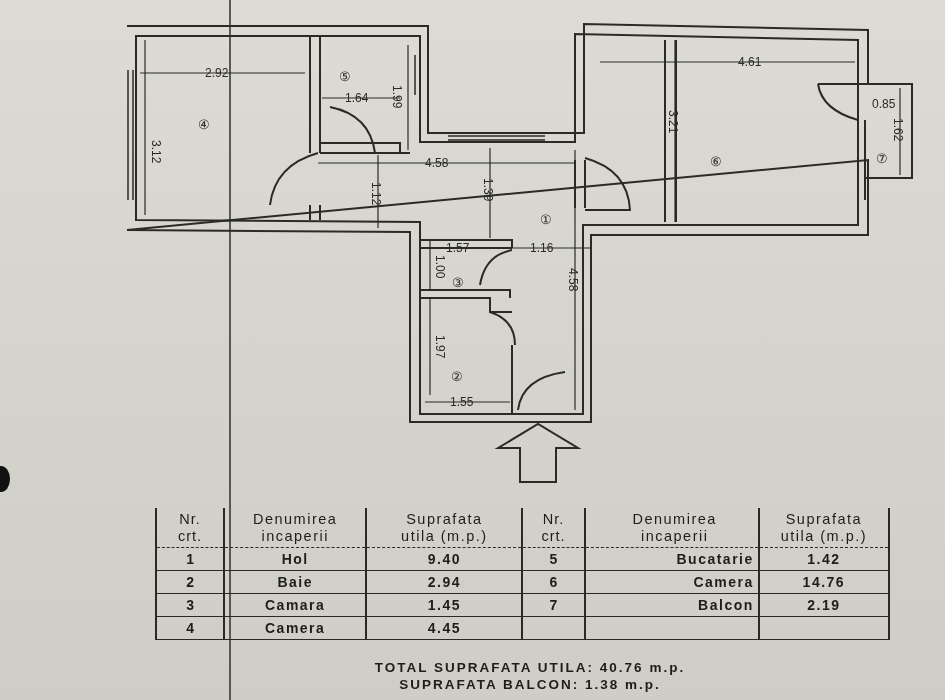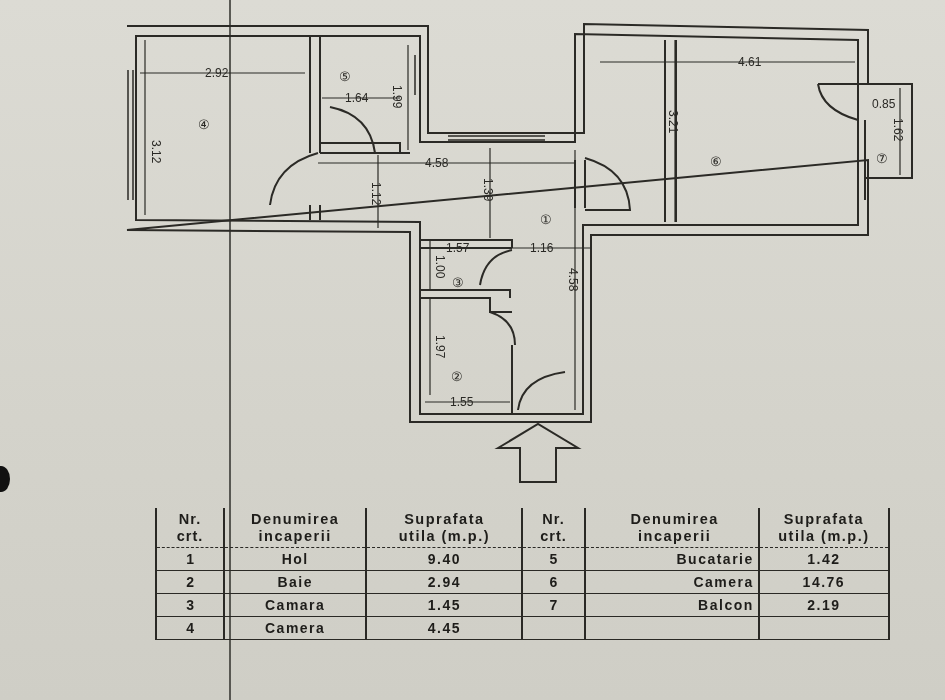--- a/index.html
+++ b/index.html
@@ -15,21 +15,21 @@
   }
   .fold-line { position:absolute; left:229px; top:0; width:1.5px; height:700px; background:#3a3934; opacity:.8; }
   .punch-hole { position:absolute; left:-8px; width:18px; height:26px; border-radius:50%; background:#111; }
   svg.plan { position:absolute; left:0; top:0; }
   .dim { font-family:"Liberation Sans", sans-serif; font-size:12px; fill:#2a2925; }
   .roomnum { font-family:"Liberation Sans", sans-serif; font-size:13px; fill:#2a2925; }
 
   .table-wrap { position:absolute; left:155px; top:508px; width:735px; }
   table.rooms { border-collapse:collapse; width:735px; font-family:"Liberation Sans", sans-serif; font-weight:bold; font-size:14px; }
   table.rooms td, table.rooms th { padding:0 4px; height:22px; }
-  table.rooms th { font-weight:bold; font-size:14.5px; line-height:17px; padding-top:3px; padding-bottom:2px; letter-spacing:1px;margin-left:40px; }
+  table.rooms th { font-weight:normal; font-size:14.5px; line-height:17px; padding-top:3px; padding-bottom:2px; letter-spacing:1px;margin-left:40px; }
   table.rooms .c-nr { width:58px; text-align:center; }
   table.rooms .c-name { width:132px; text-align:center; letter-spacing:1.5px; }
   table.rooms .c-area { width:146px; text-align:center; letter-spacing:1.5px; }
   table.rooms .c-nr2 { width:52px; text-align:center; }
   table.rooms .c-name2 { width:158px; text-align:right; padding-left:10px; letter-spacing:1.5px; }
   table.rooms .c-area2 { width:120px; text-align:center; letter-spacing:1.5px; }
   table.rooms .vl { border-left:2px solid #2a2925; }
   table.rooms .vr { border-right:2px solid #2a2925; }
   table.rooms tr.body td { border-bottom:1.5px solid #2a2925; }
   table.rooms tr.head th { border-bottom:1.5px dashed #2a2925; }
@@ -170,13 +170,15 @@
       <td class="c-area vl">4.45</td>
       <td class="c-nr2 vl"></td>
       <td class="c-name2 vl"></td>
       <td class="c-area2 vl vr"></td>
     </tr>
   </tbody>
     </table>
 </div>
 
 <div class="totals">
+  <div>TOTAL SUPRAFATA UTILA: 40.76 m.p.</div>
+  <div>SUPRAFATA BALCON: 1.38 m.p.</div>
 </div>
 
 </body></html>

